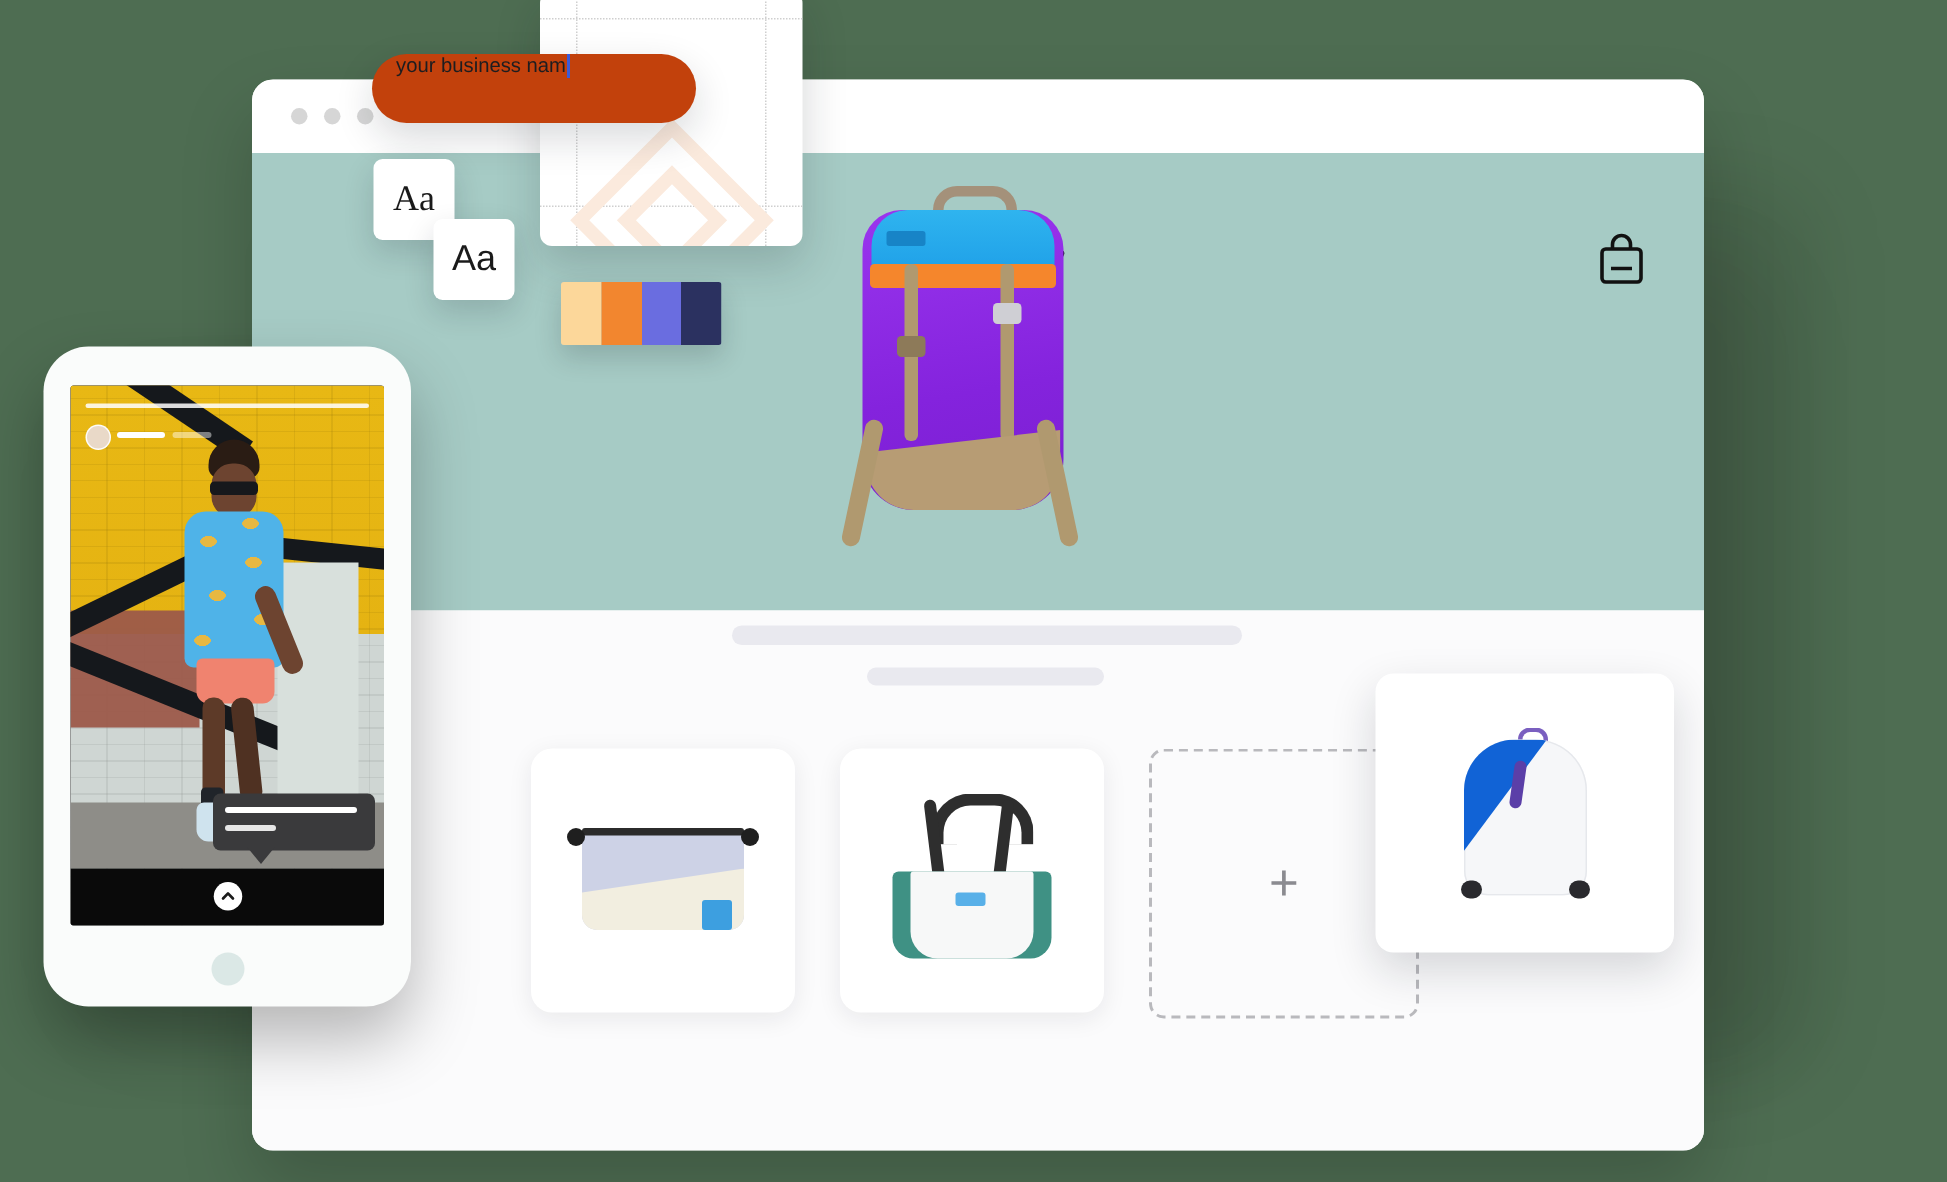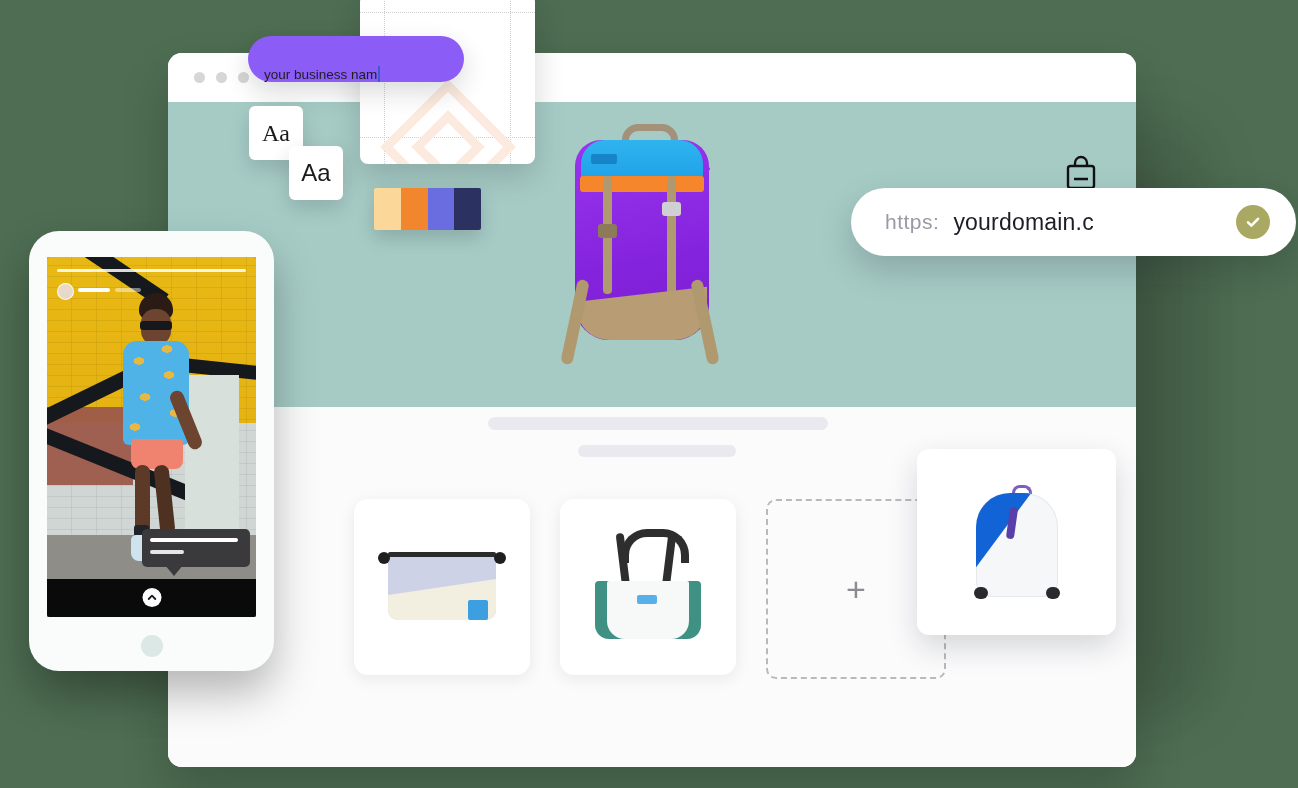--- a/index.html
+++ b/index.html
@@ -87,22 +87,22 @@
   .wbp{position:relative;width:98px;height:118px;}
   .wbp-body{position:absolute;left:8px;top:10px;width:82px;height:104px;background:#f6f7f9;border-radius:34px 34px 16px 16px;box-shadow:inset 0 0 0 1px #e6e8ec;}
   .wbp-blue{position:absolute;left:8px;top:10px;width:82px;height:104px;background:#1163d6;border-radius:34px 34px 16px 16px;clip-path:polygon(0 0,68% 0,0 72%);}
   .wbp-zip{position:absolute;left:40px;top:24px;width:8px;height:32px;background:#5b3fa8;border-radius:4px;transform:rotate(8deg);}
   .wbp-loop{position:absolute;left:44px;top:2px;width:14px;height:12px;border:3px solid #7a5fc0;border-bottom:none;border-radius:8px 8px 0 0;}
   .wbp-footL{position:absolute;left:6px;bottom:2px;width:14px;height:12px;background:#2a2a2e;border-radius:6px;}
   .wbp-footR{position:absolute;right:6px;bottom:2px;width:14px;height:12px;background:#2a2a2e;border-radius:6px;}
 
   
   .name-pill{
-    position:absolute;left:248px;top:36px;width:200px;height:46px;background:#8b5cf6;border-radius:24px;
-    box-shadow:0 10px 26px rgba(20,25,35,.16);display:flex;align-items:flex-end;padding-left:16px;
+    position:absolute;left:248px;top:36px;width:200px;height:46px;background:#c2410c;border-radius:24px;
+    box-shadow:0 10px 26px rgba(20,25,35,.16);display:flex;align-items:flex-start;padding-left:16px;
   }
   .name-text{font-size:13.5px;color:#1d1d20;white-space:nowrap;}
   .caret{display:inline-block;width:1.5px;height:16px;background:#3b5bd9;margin-left:1px;vertical-align:-3px;}
 
   
   .logo-card{
     position:absolute;left:360px;top:-6px;width:175px;height:170px;background:#fff;border-radius:8px;
     box-shadow:0 12px 30px rgba(20,25,35,.18);overflow:hidden;
   }
   .guide{position:absolute;border-style:dotted;border-color:#cfcfcf;}
@@ -313,29 +313,20 @@
     <span class="glyph">Aa</span>
   </div>
 
   <div class="palette">
     <span class="sw" style="background:#fcd79a"></span>
     <span class="sw" style="background:#f2862f"></span>
     <span class="sw" style="background:#6a6de0"></span>
     <span class="sw" style="background:#2b3160"></span>
   </div>
 
-  <div class="domain-pill">
-    <span class="dp-scheme">https:</span>
-    <span class="dp-domain">yourdomain.c</span>
-    <span class="dp-check">
-      <svg width="18" height="18" viewBox="0 0 18 18">
-        <path d="M4 9.4 L7.4 12.6 L14 5.8" fill="none" stroke="#fff" stroke-width="2.6" stroke-linecap="round" stroke-linejoin="round"></path>
-      </svg>
-    </span>
-  </div>
 
   <div class="phone">
     <div class="screen">
 
       <div class="wall"></div>
       <div class="wall-brick"></div>
       <div class="wall-red"></div>
       <div class="wall-stroke1"></div>
       <div class="wall-stroke2"></div>
       <div class="wall-stroke3"></div>

